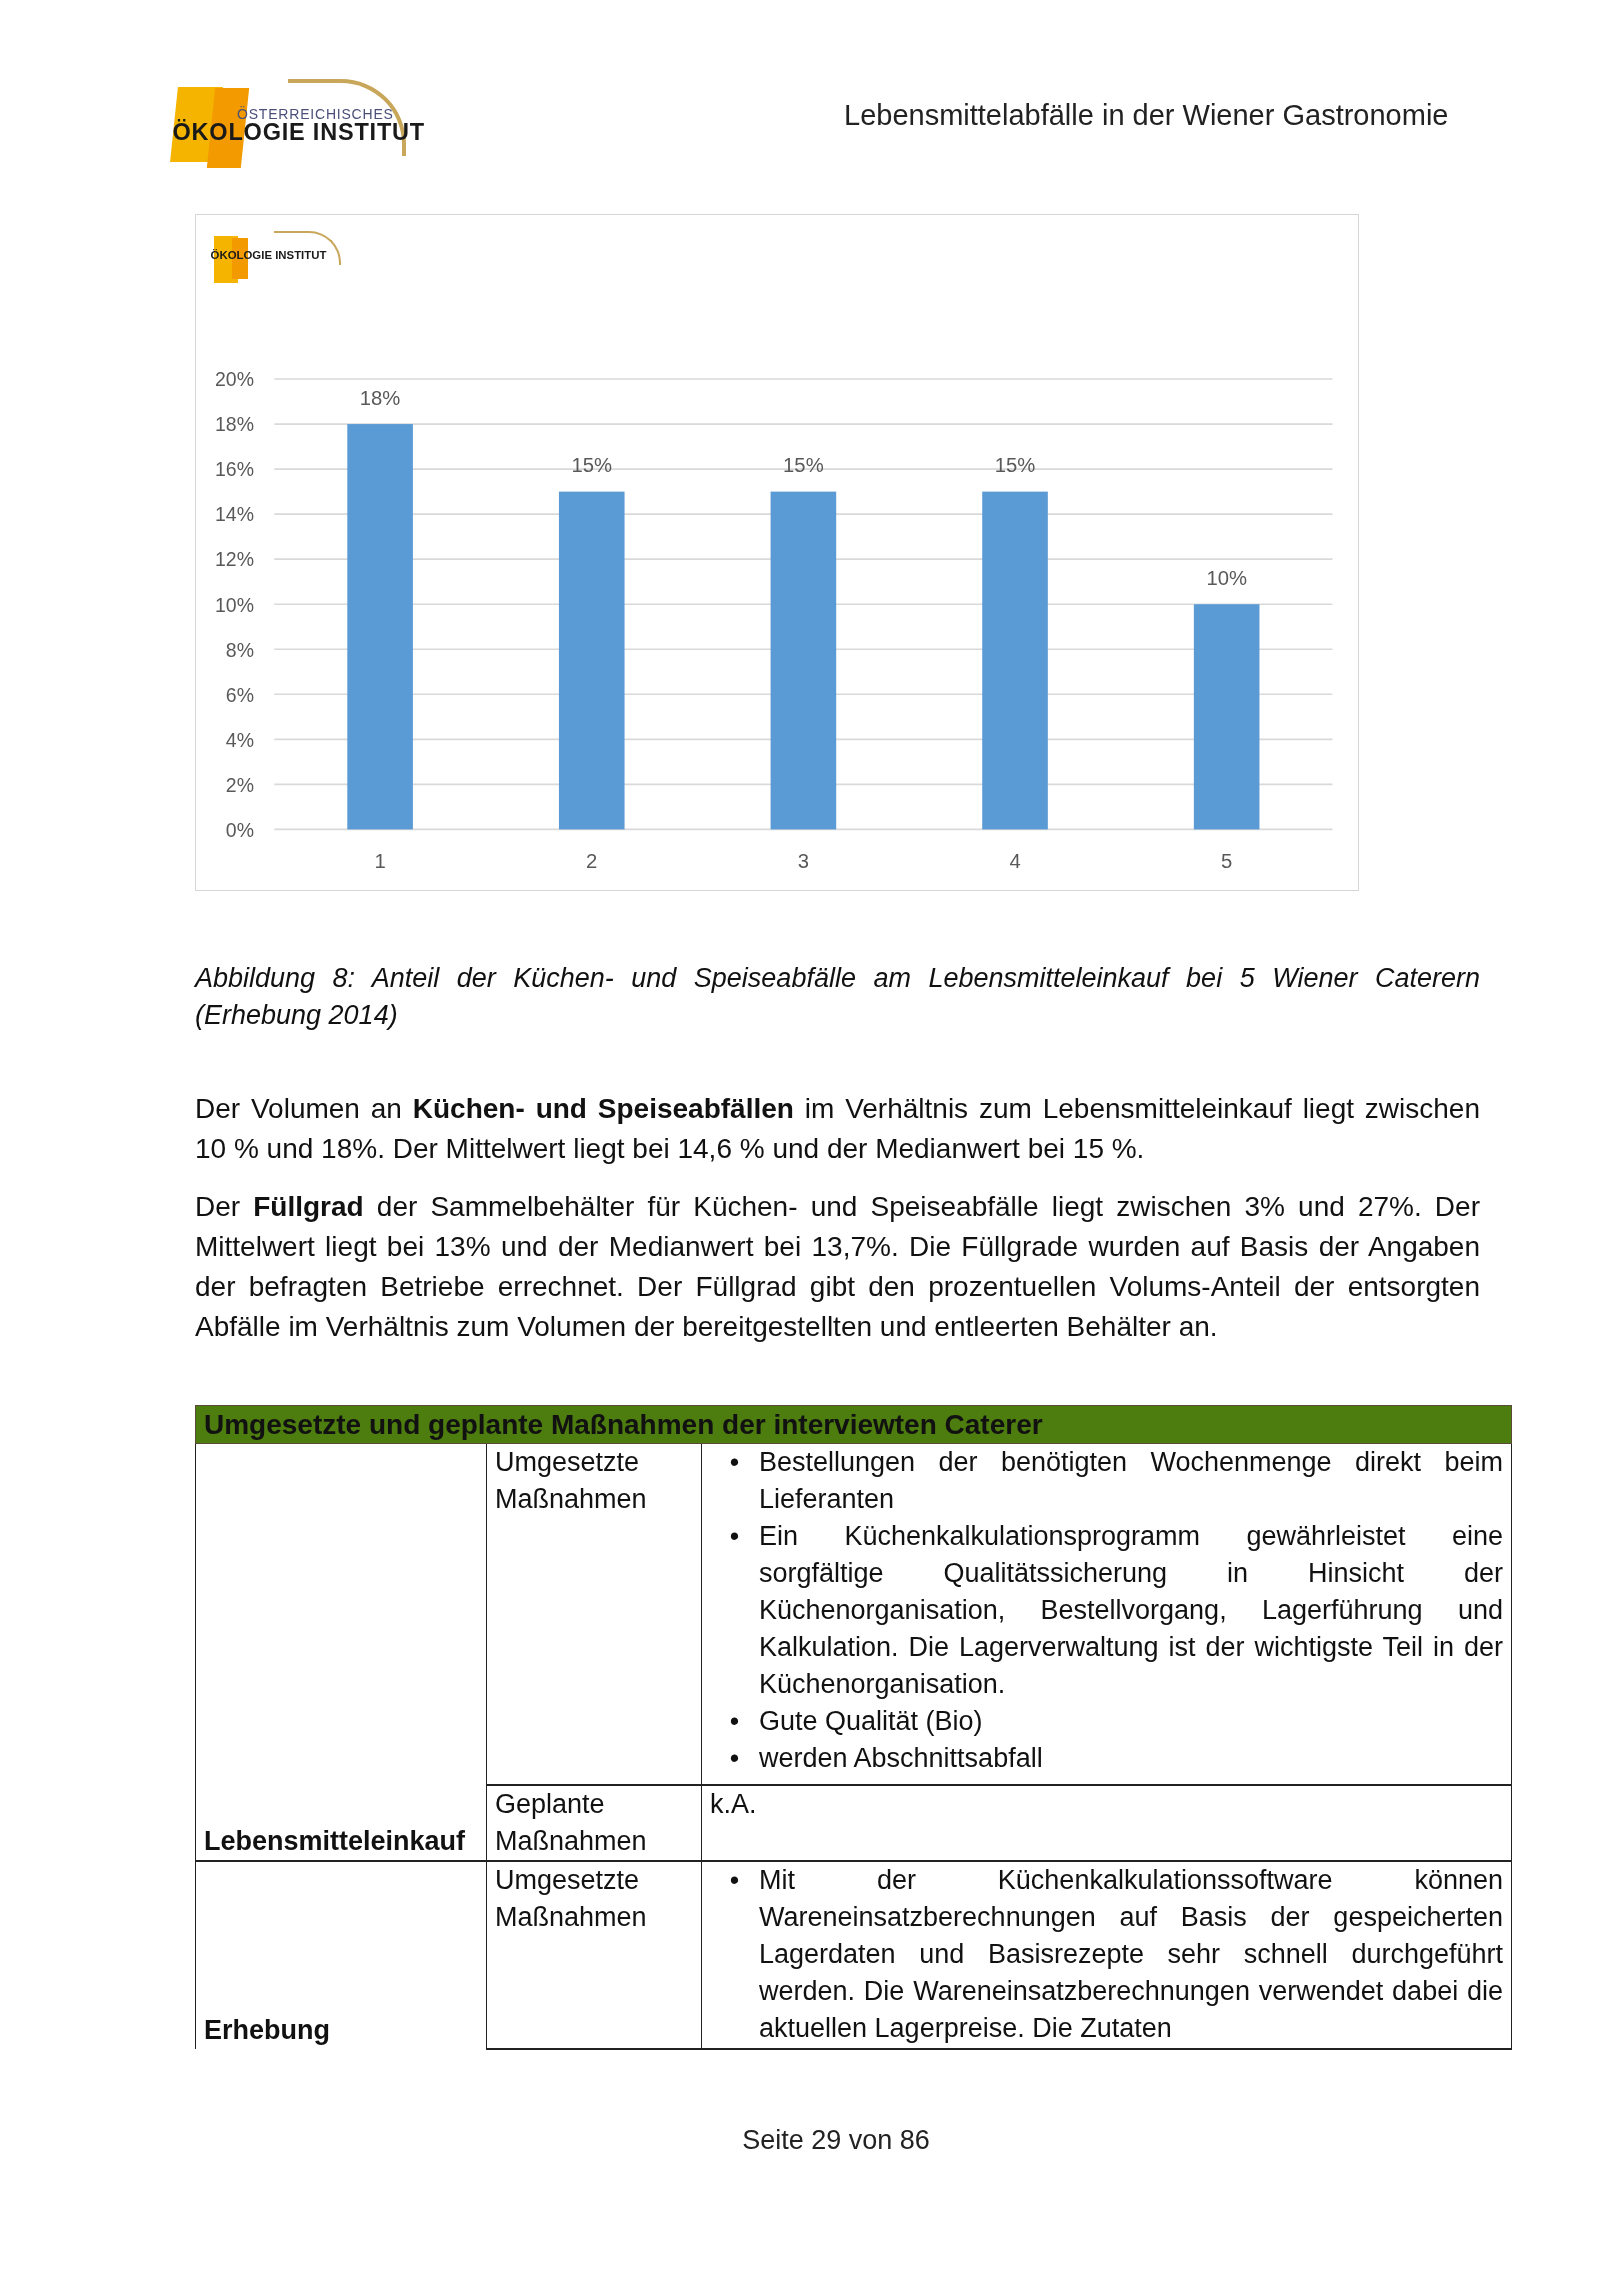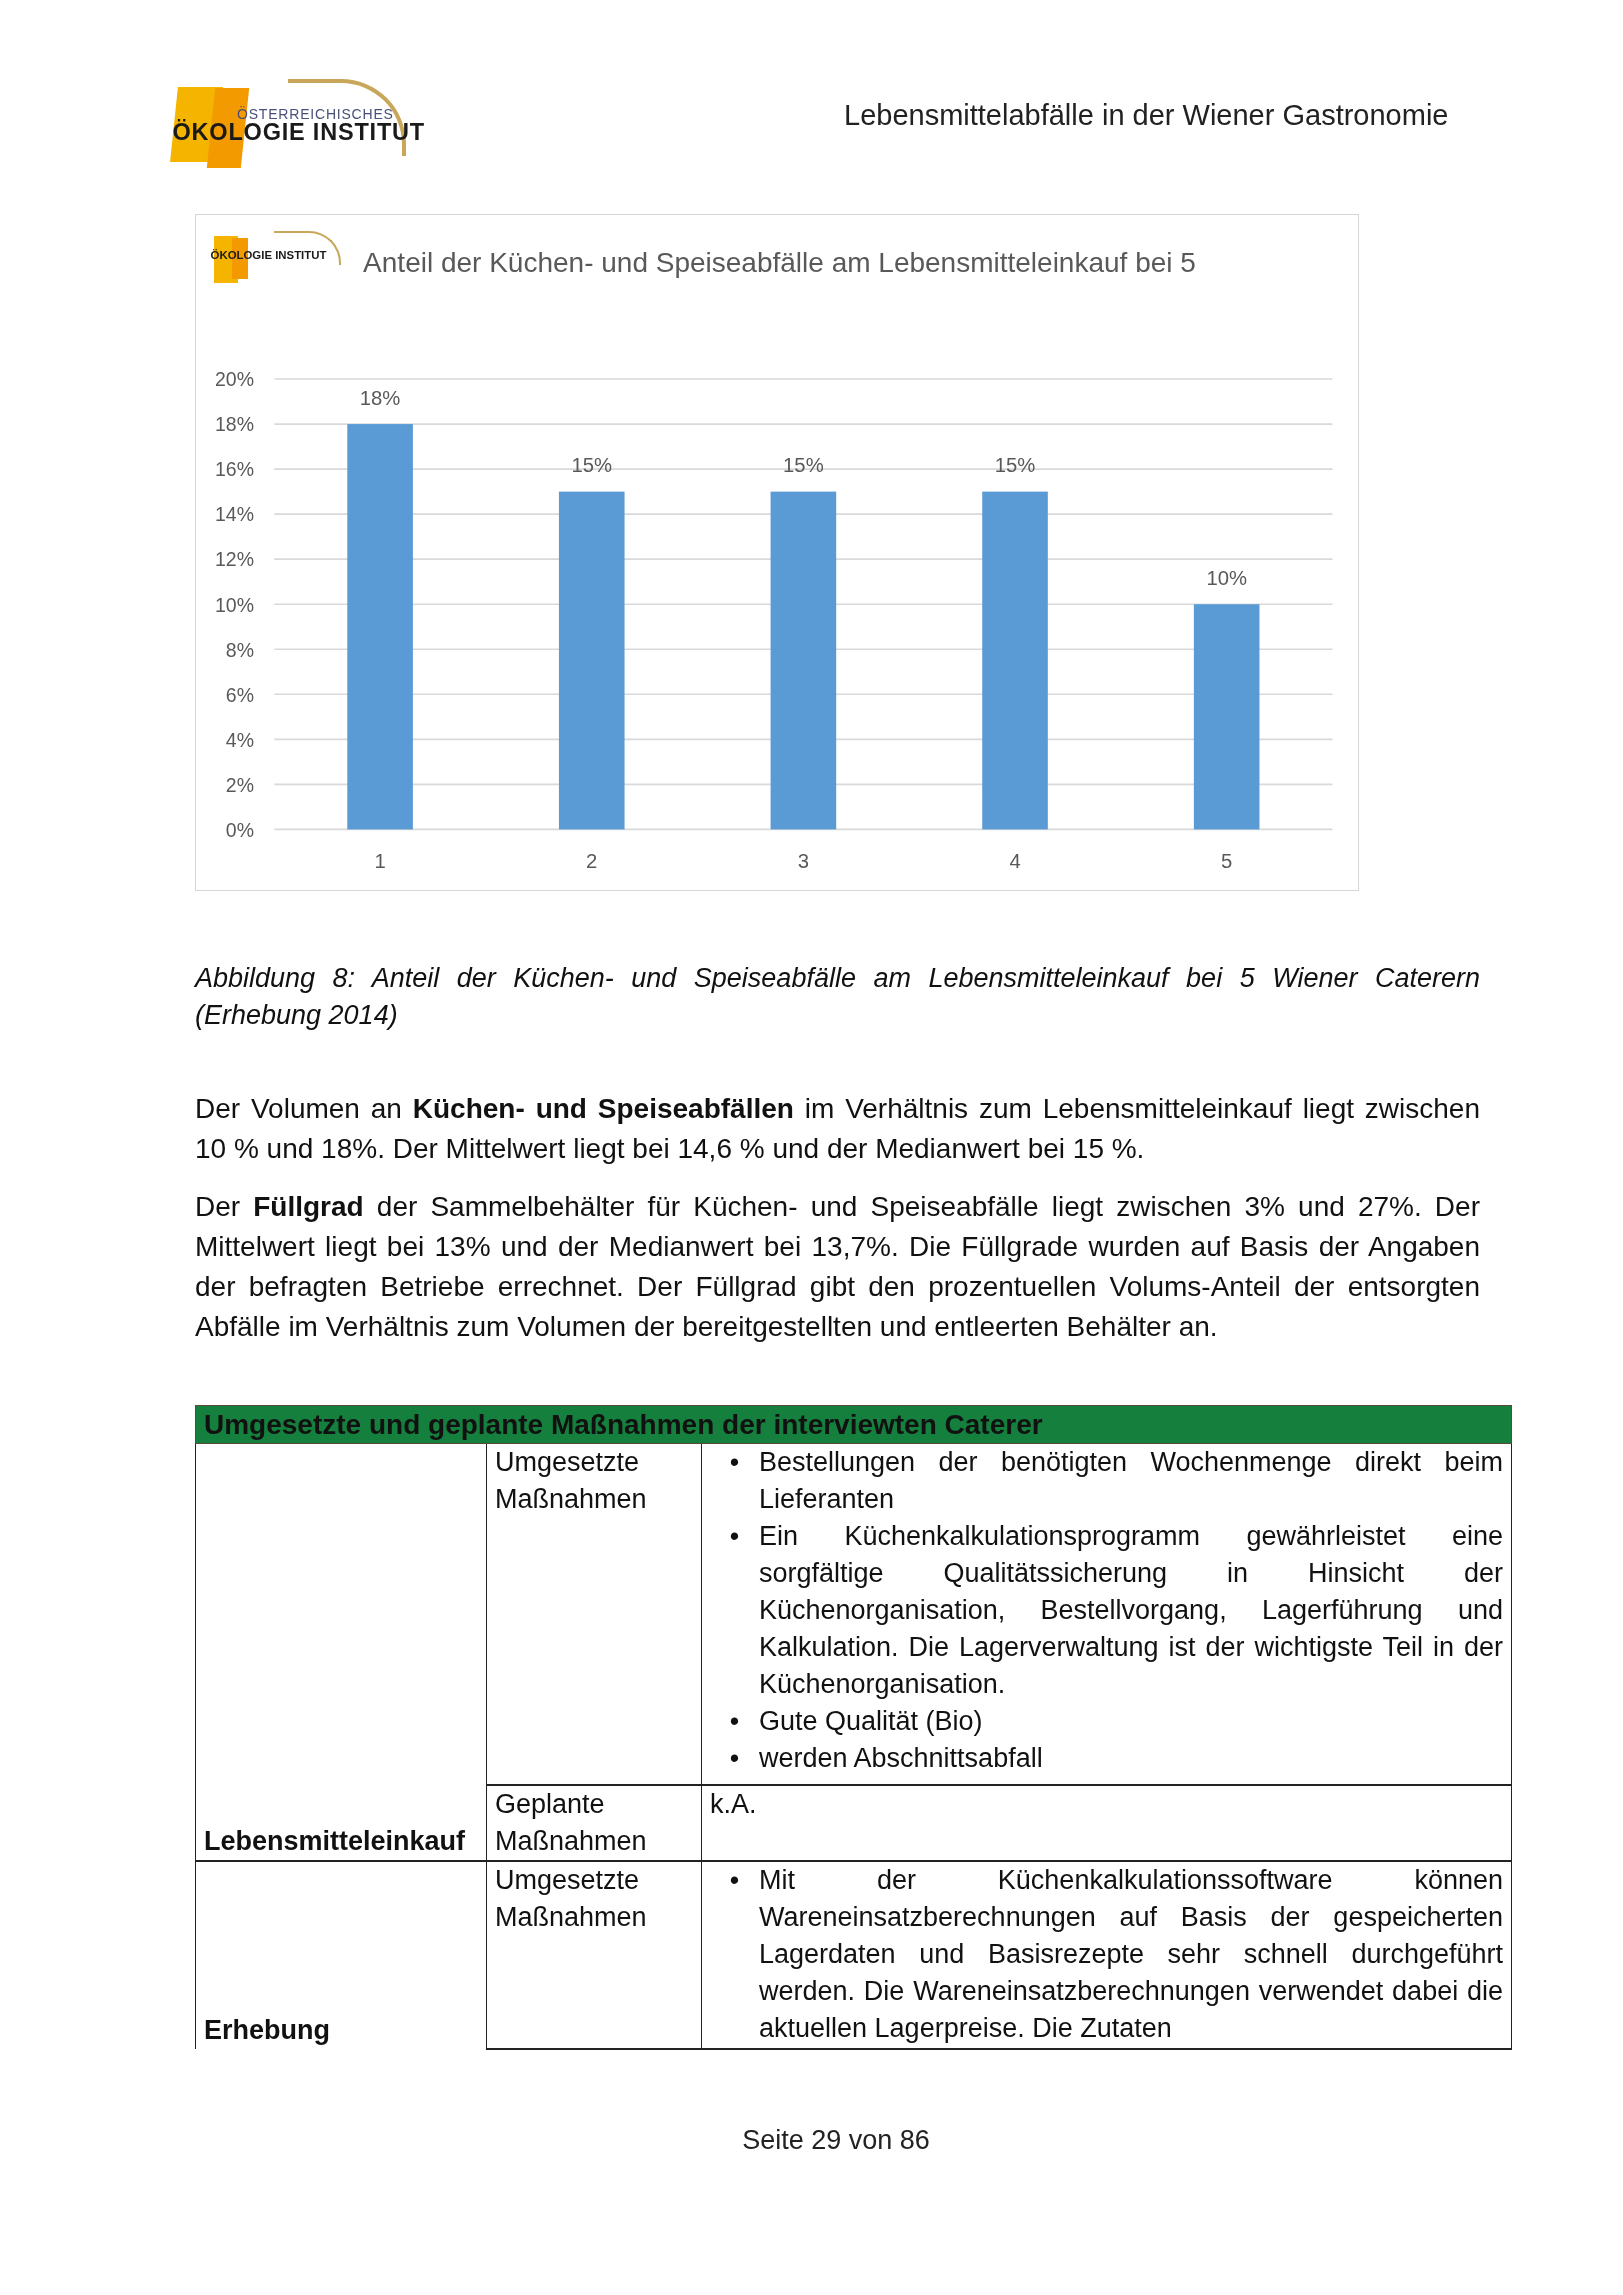--- a/index.html
+++ b/index.html
@@ -23,21 +23,21 @@
   .chart-title{left:341px;top:244px;width:877px;text-align:center;font-size:28px;line-height:37px;color:#595959;}
   svg.plot{position:absolute;left:0;top:0;}
   
   .caption{left:195px;top:960px;width:1285px;font-size:27px;line-height:37px;font-style:italic;text-align:justify;text-align-last:left;color:#111;}
   .para{left:195px;width:1285px;font-size:28px;line-height:40px;text-align:justify;color:#111;}
   .p1{top:1089px;}
   .p2{top:1187px;}
   
   table.measures{position:absolute;left:195px;top:1405px;width:1317px;border-collapse:collapse;font-size:27px;line-height:37px;color:#111;}
   table.measures td{vertical-align:top;padding:0 8px;}
-  .th-row td{background:#15803d;border:1.6px solid #5a4a3a;font-weight:bold;font-size:28px;line-height:37px;padding:1.6px 9.7px;}
+  .th-row td{background:#4d7c0f;border:1.6px solid #5a4a3a;font-weight:bold;font-size:28px;line-height:37px;padding:1.6px 9.7px;}
   .c1{width:274px;border-left:1.6px solid #222;border-right:1.6px solid #222;font-weight:bold;vertical-align:bottom !important;}
   .c2{width:198px;border-right:1.6px solid #222;border-bottom:2.4px solid #222;}
   .c3{border-right:1.6px solid #222;border-bottom:2.4px solid #222;text-align:justify;}
   .c1.ends{border-bottom:2.4px solid #222;}
   .c1.open{border-bottom:none;}
   ul.bul{margin:0;padding:0 0 0 49px;list-style:none;}
   ul.bul li{position:relative;}
   ul.bul li::before{content:"\2022";position:absolute;left:-49px;width:49px;text-align:center;}
   .footer{left:0;width:1672px;top:2125px;text-align:center;font-size:27px;color:#222;}
 </style>
@@ -54,21 +54,20 @@
 <div class="abs header-title">Lebensmittelabfälle in der Wiener Gastronomie</div>
 
 <div class="abs chart-box"></div>
 <div class="abs chart-logo">
   <div class="blk1"></div>
   <div class="blk2"></div>
   <div class="arc"></div>
   <div class="main">ÖKOLOGIE INSTITUT</div>
 </div>
 <div class="abs chart-title">
-  <div>Anteil der Küchen- und Speiseabfälle am Lebensmitteleinkauf bei 5</div>
 </div>
 <svg class="plot" id="plot" width="1623" height="909" viewBox="0 0 2000 1120">
     <line x1="338" x2="1642" y1="1022" y2="1022" stroke="#d9d9d9" stroke-width="2"></line>
     <text x="313" y="1031" text-anchor="end" font-size="24" fill="#595959" font-family="Liberation Sans, sans-serif">0%</text>
     <line x1="338" x2="1642" y1="966.5" y2="966.5" stroke="#d9d9d9" stroke-width="2"></line>
     <text x="313" y="975.5" text-anchor="end" font-size="24" fill="#595959" font-family="Liberation Sans, sans-serif">2%</text>
     <line x1="338" x2="1642" y1="911" y2="911" stroke="#d9d9d9" stroke-width="2"></line>
     <text x="313" y="920" text-anchor="end" font-size="24" fill="#595959" font-family="Liberation Sans, sans-serif">4%</text>
     <line x1="338" x2="1642" y1="855.5" y2="855.5" stroke="#d9d9d9" stroke-width="2"></line>
     <text x="313" y="864.5" text-anchor="end" font-size="24" fill="#595959" font-family="Liberation Sans, sans-serif">6%</text>

